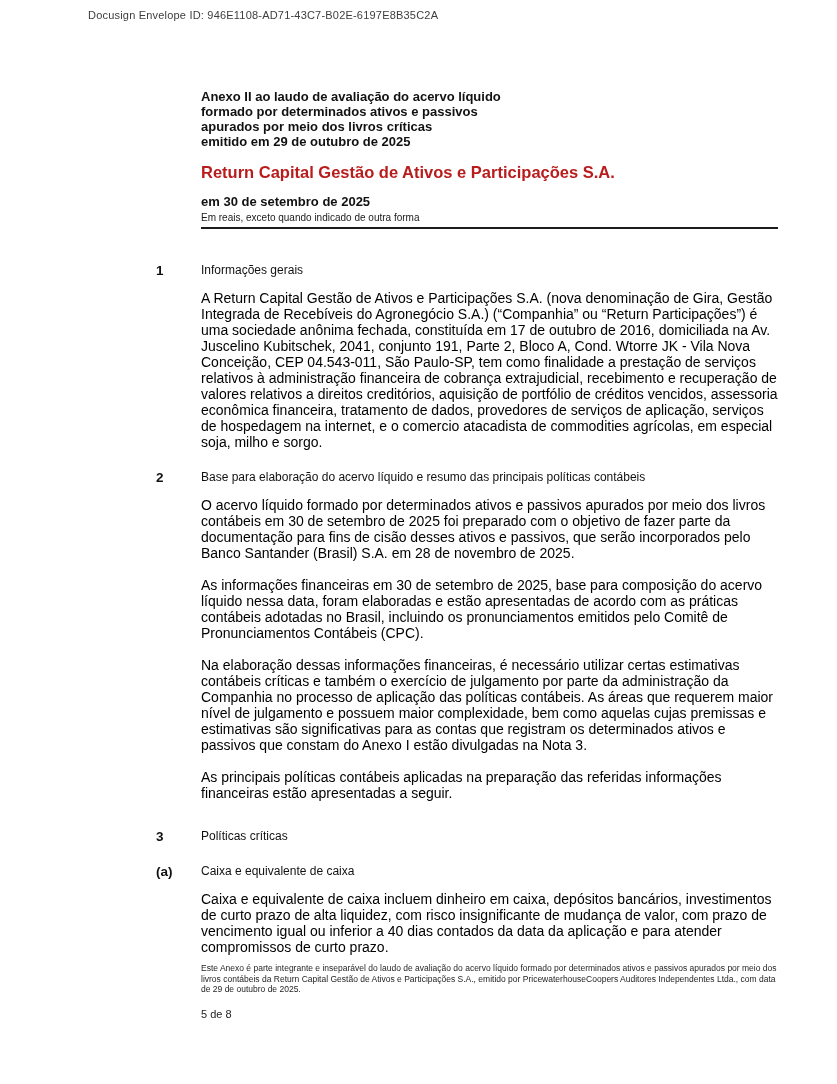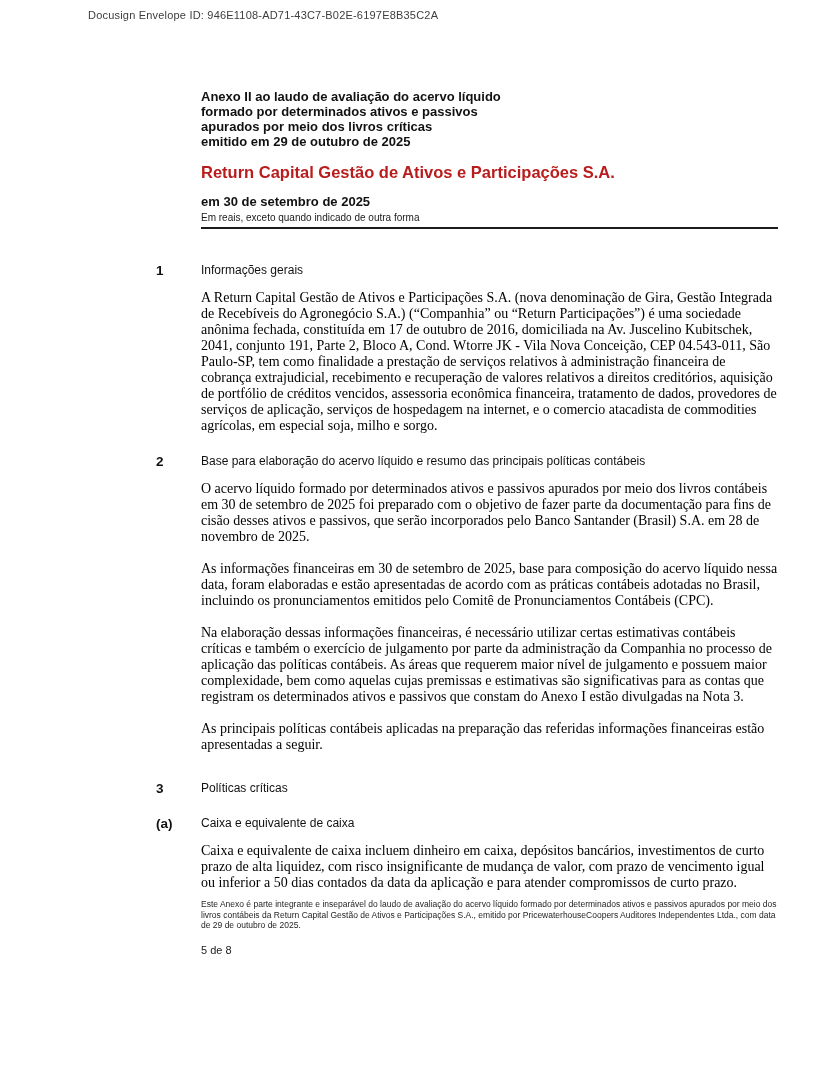--- a/index.html
+++ b/index.html
@@ -73,21 +73,21 @@
   }
   .sec-title {
     font-size: 12px;
     font-weight: normal;
     color: #111;
     width: 577px;
   }
   .body-p {
     margin: 0 0 16px 45px;
     width: 577px;
-    font-family: Liberation Serif, serif;
+    font-family: Liberation Sans, sans-serif;
     font-size: 14px;
     line-height: 16px;
     color: #000;
     text-align: left;
   }
   .body-p.last { margin-bottom: 0; }
 
   .footnote {
     margin: 8px 0 0 45px;
     width: 579px;
@@ -149,21 +149,21 @@
         <span class="sec-num">3</span>
         <span class="sec-title">Políticas críticas</span>
       </div>
     </section>
 
     <section class="doc-section">
       <div class="sec-head">
         <span class="sec-num">(a)</span>
         <span class="sec-title">Caixa e equivalente de caixa</span>
       </div>
-      <p class="body-p last">Caixa e equivalente de caixa incluem dinheiro em caixa, depósitos bancários, investimentos de curto prazo de alta liquidez, com risco insignificante de mudança de valor, com prazo de vencimento igual ou inferior a 50 dias contados da data da aplicação e para atender compromissos de curto prazo.</p>
+      <p class="body-p last">Caixa e equivalente de caixa incluem dinheiro em caixa, depósitos bancários, investimentos de curto prazo de alta liquidez, com risco insignificante de mudança de valor, com prazo de vencimento igual ou inferior a 40 dias contados da data da aplicação e para atender compromissos de curto prazo.</p>
     </section>
 
     <div class="footnote">Este Anexo é parte integrante e inseparável do laudo de avaliação do acervo líquido formado por determinados ativos e passivos apurados por meio dos livros contábeis da Return Capital Gestão de Ativos e Participações S.A., emitido por PricewaterhouseCoopers Auditores Independentes Ltda., com data de 29 de outubro de 2025.</div>
 
     <div class="page-number">5 de 8</div>
 
   </div>
 </div>
 
 </body></html>

